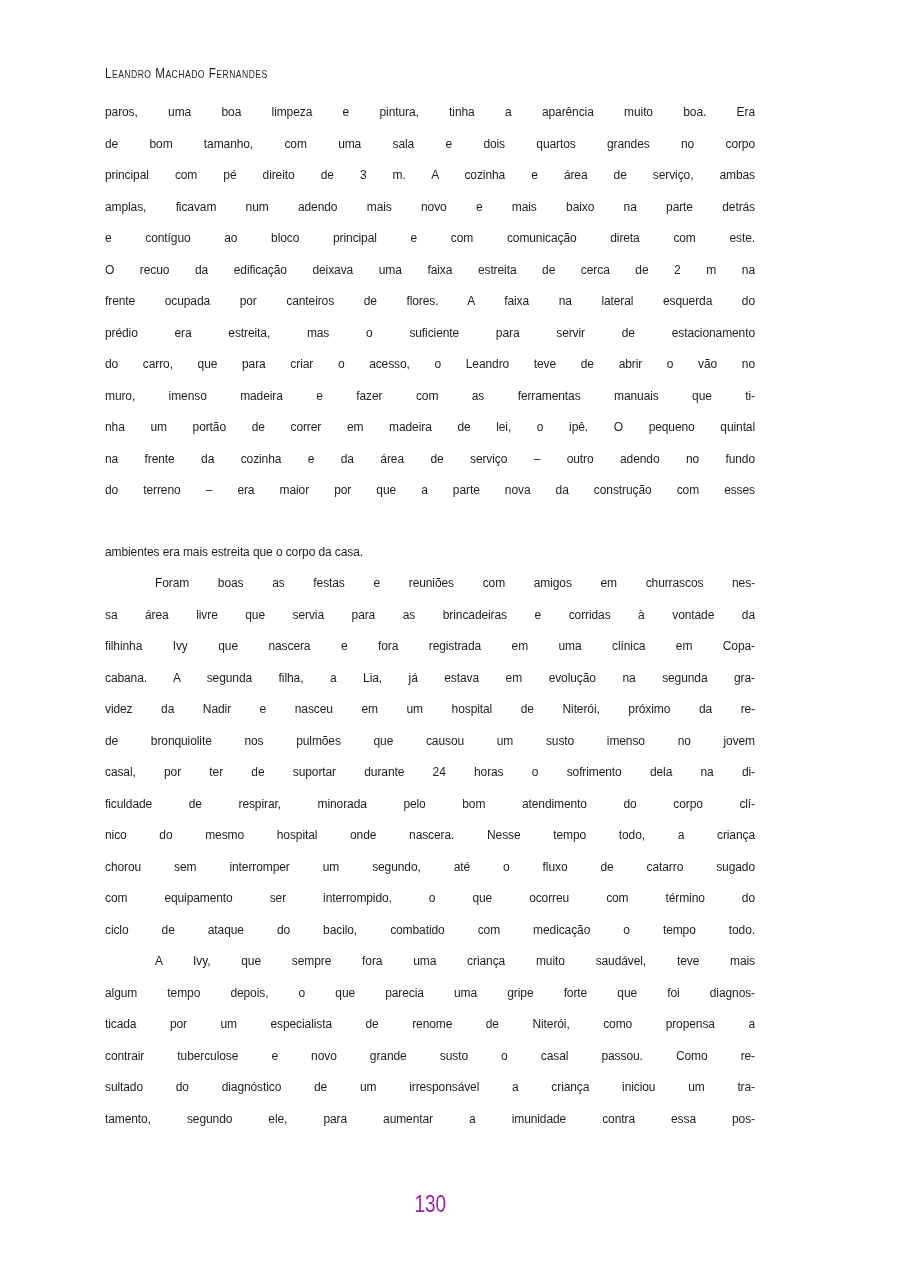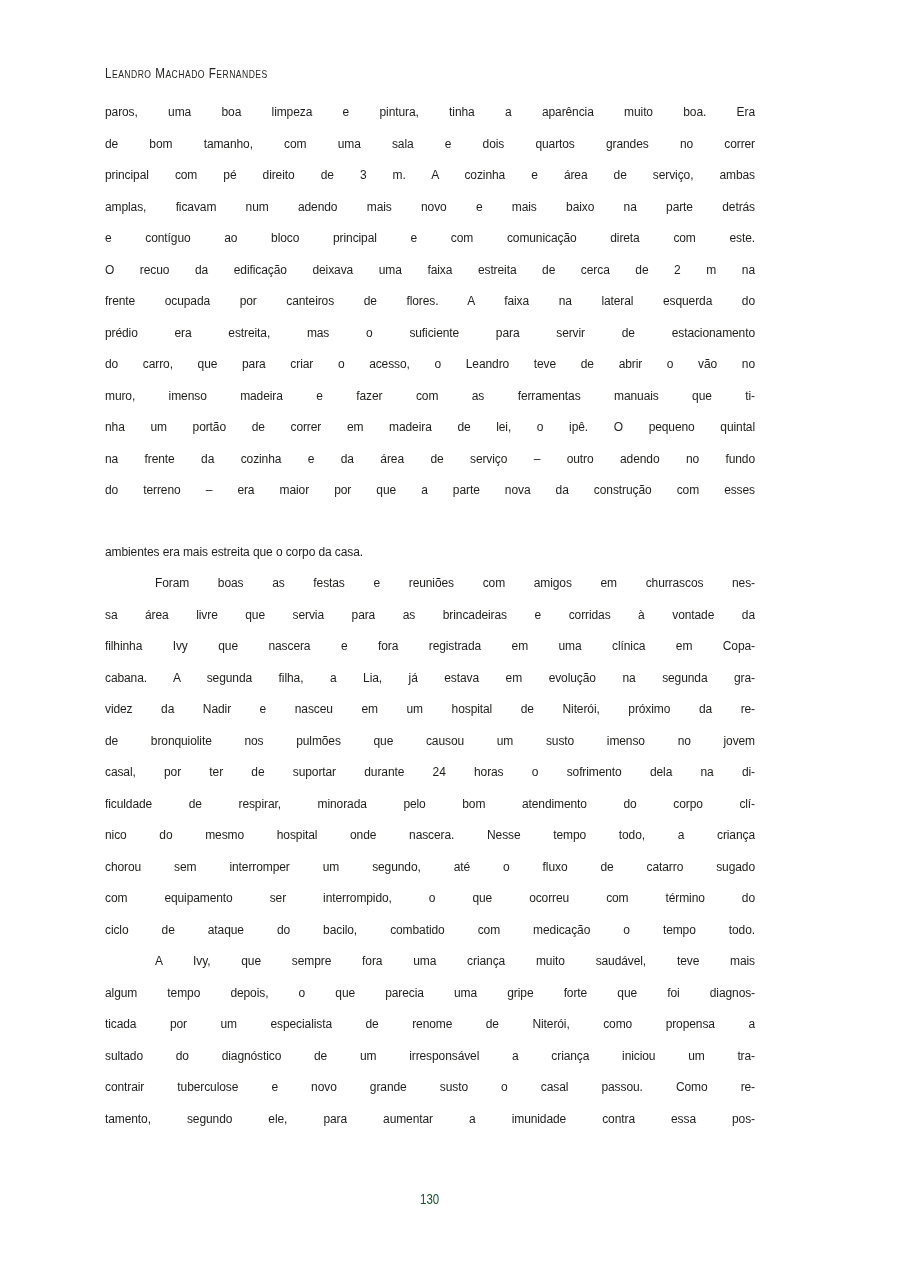--- a/index.html
+++ b/index.html
@@ -56,39 +56,39 @@
   .line.indent {
     text-indent: 50px;
   }
   .folio {
     position: absolute;
     left: 105px;
     top: 1191px;
     width: 650px;
     text-align: center;
     font-family: "Liberation Sans", sans-serif;
-    font-size: 14px;
-    color: #14532d;
+    font-size: 23px;
+    color: #a21caf;
   }
   .folio .num {
     display: inline-block;
     transform: scaleX(0.82);
     transform-origin: 50% 50%;
   }
 </style>
 </head>
 <body>
 
 <div class="page">
   <div class="running-header">Leandro Machado Fernandes</div>
 
   <div class="body-text">
       <div class="paragraph">
         <div class="line">paros, uma boa limpeza e pintura, tinha a aparência muito boa. Era</div>
-        <div class="line">de bom tamanho, com uma sala e dois quartos grandes no correr</div>
+        <div class="line">de bom tamanho, com uma sala e dois quartos grandes no corpo</div>
         <div class="line">principal com pé direito de 3 m. A cozinha e área de serviço, ambas</div>
         <div class="line">amplas, ficavam num adendo mais novo e mais baixo na parte detrás</div>
         <div class="line">e contíguo ao bloco principal e com comunicação direta com este.</div>
         <div class="line">O recuo da edificação deixava uma faixa estreita de cerca de 2 m na</div>
         <div class="line">frente ocupada por canteiros de flores. A faixa na lateral esquerda do</div>
         <div class="line">prédio era estreita, mas o suficiente para servir de estacionamento</div>
         <div class="line">do carro, que para criar o acesso, o Leandro teve de abrir o vão no</div>
         <div class="line">muro, imenso madeira e fazer com as ferramentas manuais que ti-</div>
         <div class="line">nha um portão de correr em madeira de lei, o ipê. O pequeno quintal</div>
         <div class="line">na frente da cozinha e da área de serviço – outro adendo no fundo</div>
@@ -106,22 +106,22 @@
         <div class="line">ficuldade de respirar, minorada pelo bom atendimento do corpo clí-</div>
         <div class="line">nico do mesmo hospital onde nascera. Nesse tempo todo, a criança</div>
         <div class="line">chorou sem interromper um segundo, até o fluxo de catarro sugado</div>
         <div class="line">com equipamento ser interrompido, o que ocorreu com término do</div>
         <div class="line">ciclo de ataque do bacilo, combatido com medicação o tempo todo.</div>
       </div>
       <div class="paragraph">
         <div class="line indent">A Ivy, que sempre fora uma criança muito saudável, teve mais</div>
         <div class="line">algum tempo depois, o que parecia uma gripe forte que foi diagnos-</div>
         <div class="line">ticada por um especialista de renome de Niterói, como propensa a</div>
+        <div class="line">contrair tuberculose e novo grande susto o casal passou. Como re-</div>
         <div class="line">sultado do diagnóstico de um irresponsável a criança iniciou um tra-</div>
-        <div class="line">contrair tuberculose e novo grande susto o casal passou. Como re-</div>
         <div class="line">tamento, segundo ele, para aumentar a imunidade contra essa pos-</div>
       </div>
     </div>
 
   <div class="folio">
     <span class="num">130</span>
   </div>
 </div>
 
 </body></html>

